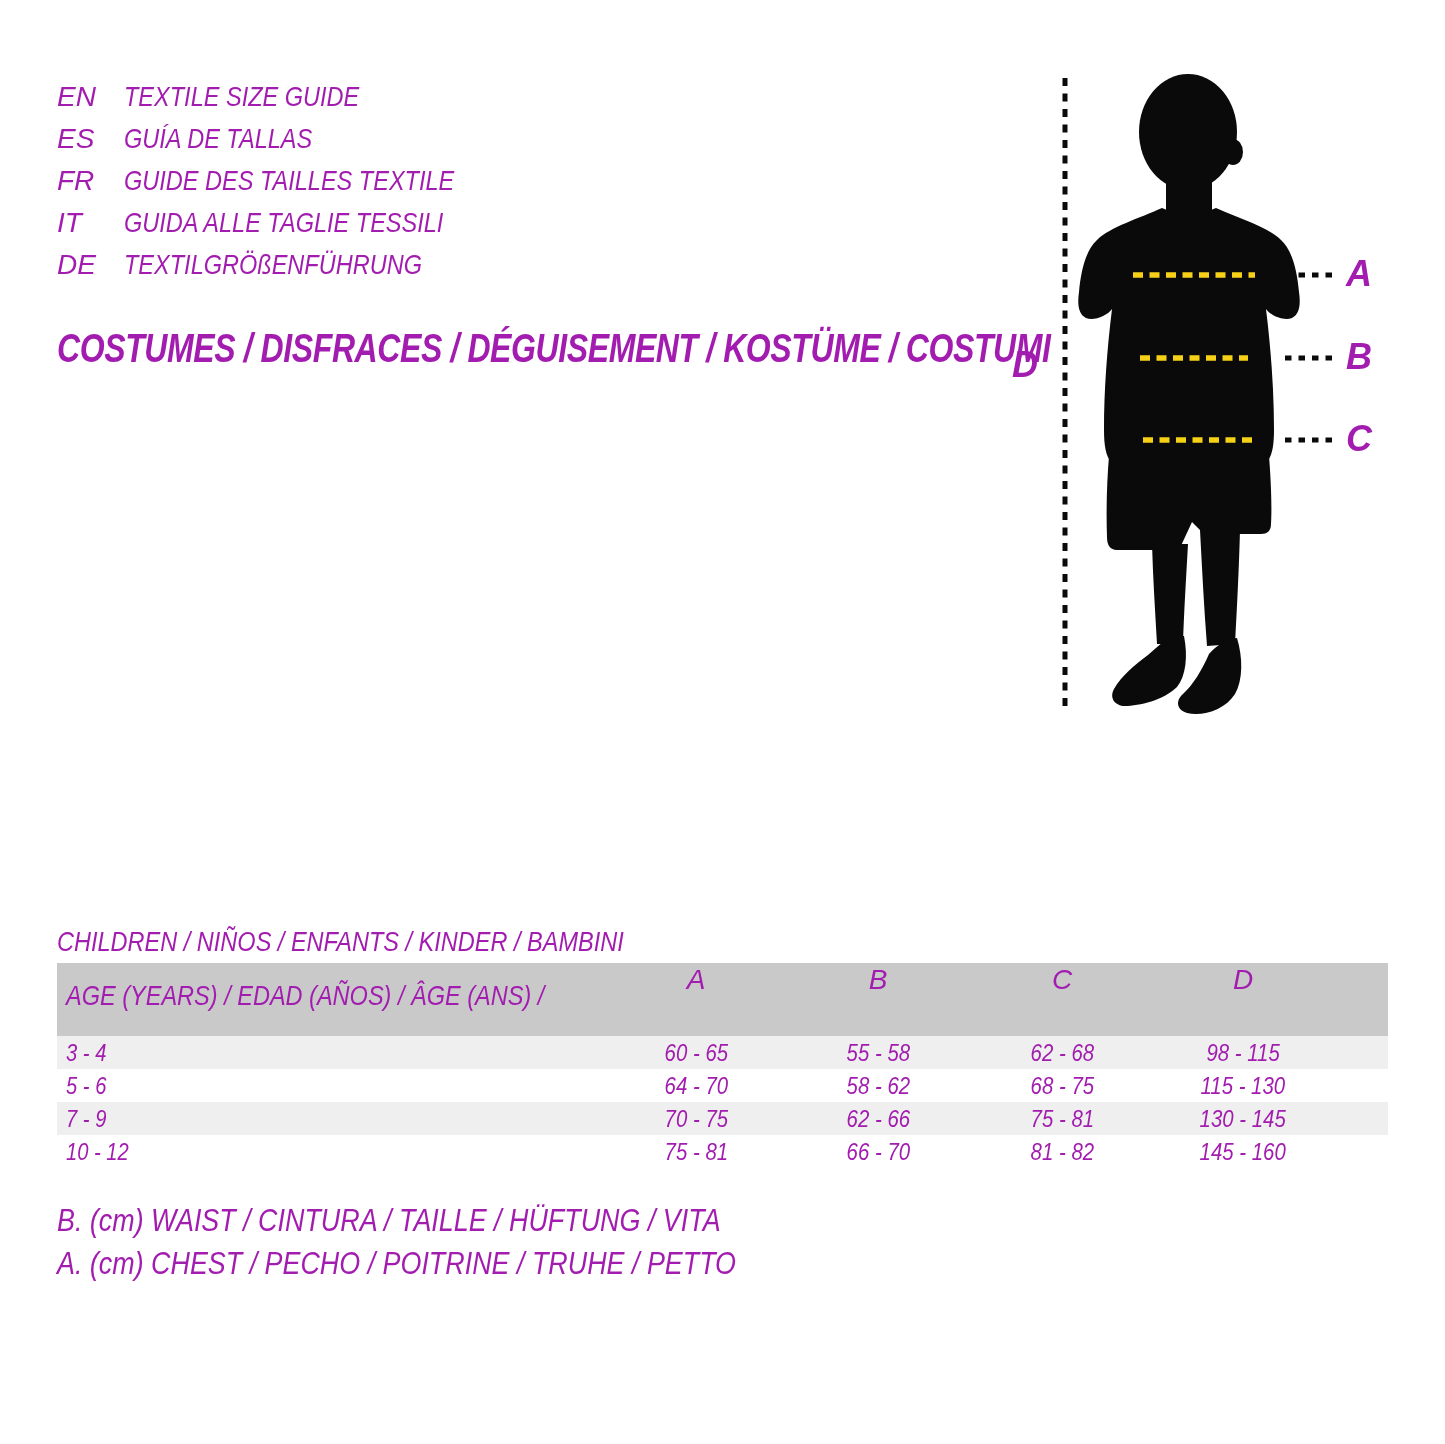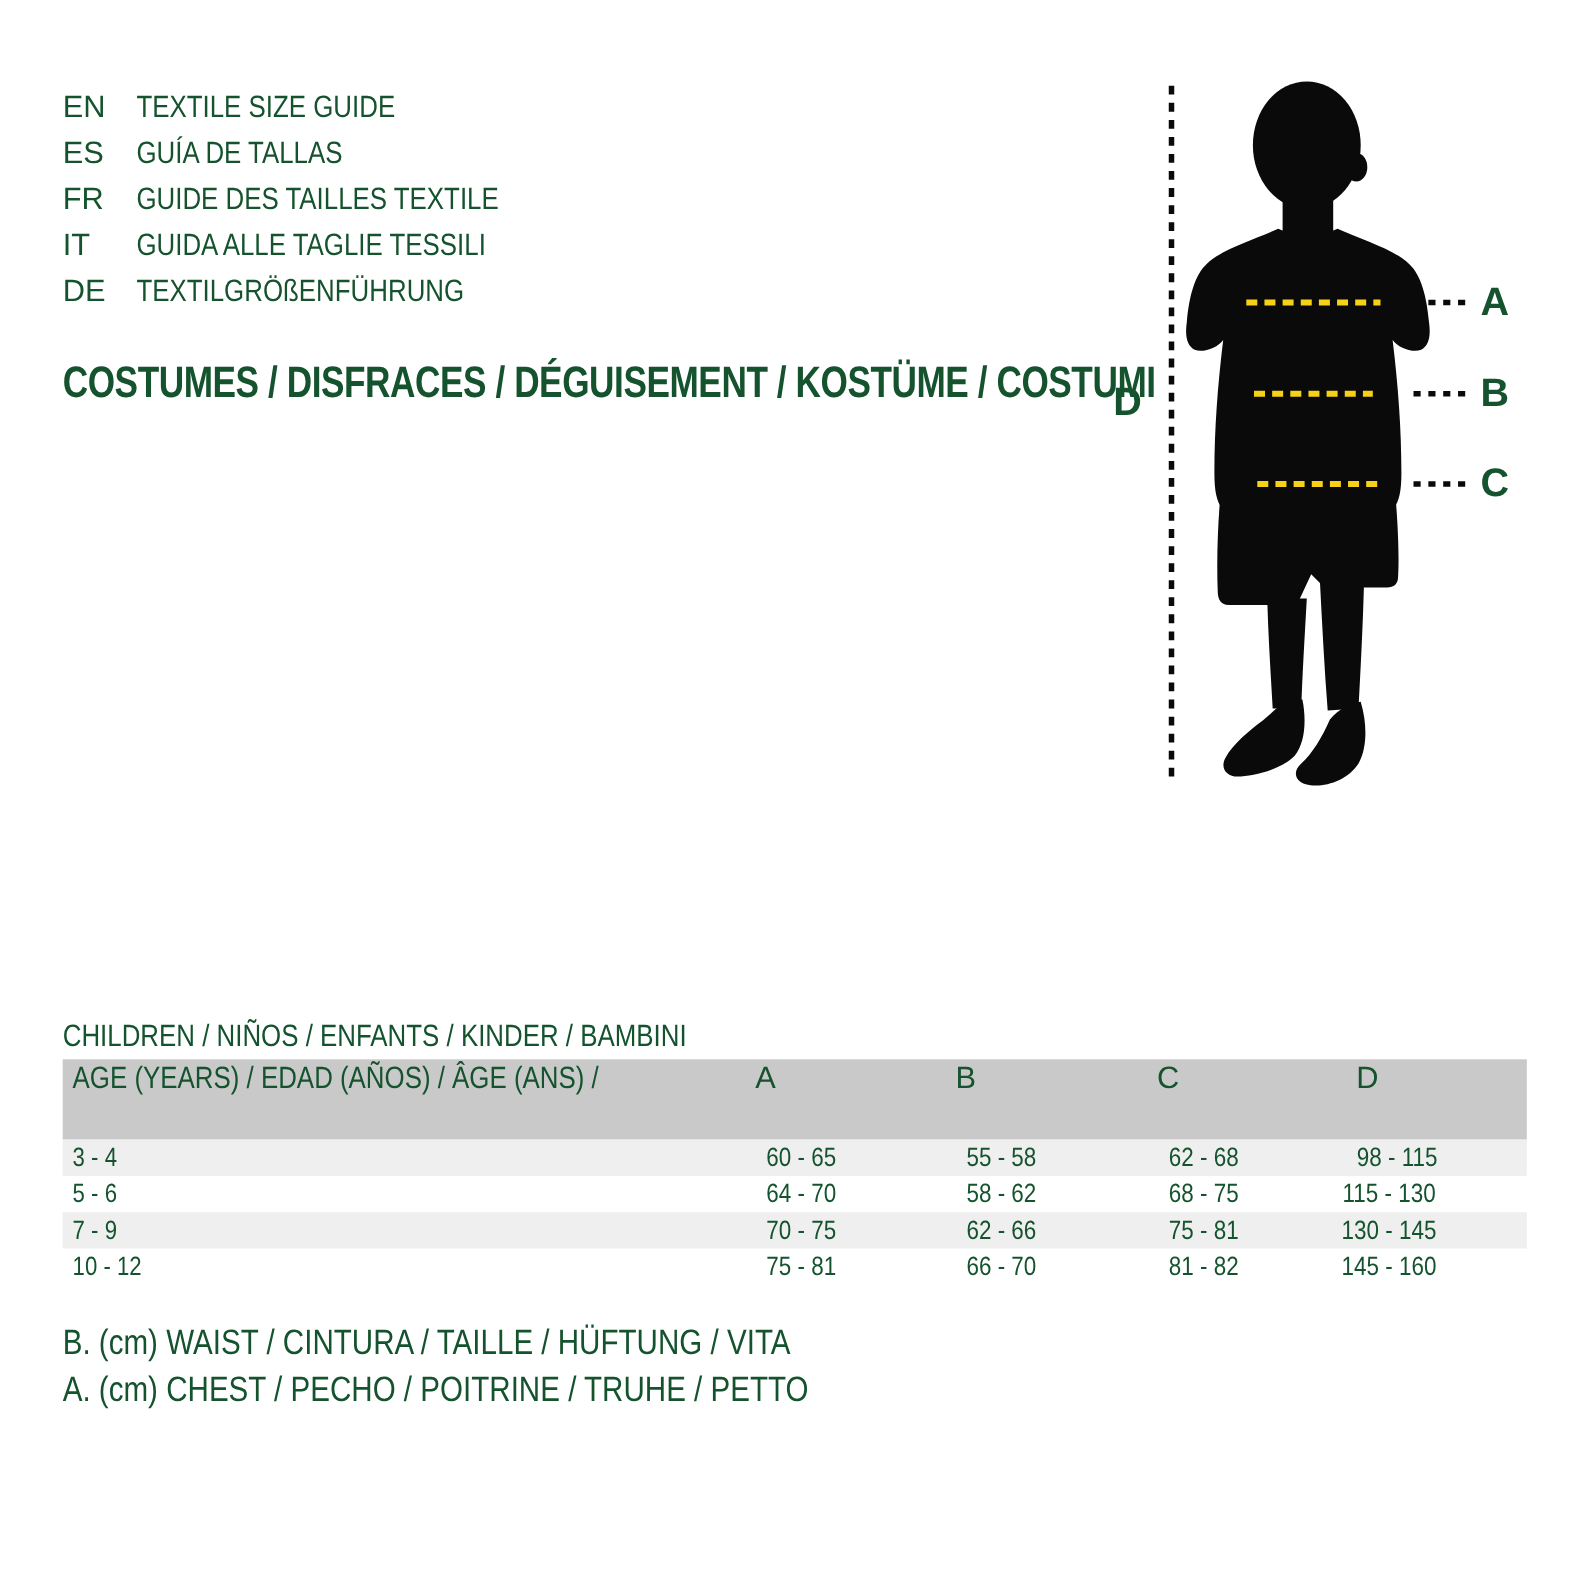--- a/index.html
+++ b/index.html
@@ -2,22 +2,23 @@
 <html><head>
 <meta charset="utf-8">
 <style>
   html, body { margin: 0; padding: 0; background: #ffffff; }
   .page {
     position: relative;
     width: 1445px;
     height: 1444px;
     background: #ffffff;
     font-family: "Liberation Sans", sans-serif;
-    color: #14532d;
+    color: #a21caf;
     overflow: hidden;
+    font-style: italic;
   }
   .cond {
     display: inline-block;
     transform: scaleX(0.84);
     transform-origin: 0 50%;
     white-space: nowrap;
   }
   .cond-c {
     display: inline-block;
     transform: scaleX(0.85);
@@ -50,32 +51,32 @@
   .fig-label-d { left: 22px;  top: 287px; }
 
   
   .children-heading {
     position: absolute; left: 57px; top: 922px;
     font-size: 28px; font-weight: 500; line-height: 40px;
   }
   .size-table { position: absolute; left: 57px; top: 963px; width: 1331px; }
   .t-header {
     position: relative; height: 73px; background: #c9c9c9;
-    font-size: 28px; line-height: 29.5px; padding-top: 2px; box-sizing: border-box;
+    font-size: 28px; line-height: 29.5px; padding-top: 18px; box-sizing: border-box;
   }
   .t-header .age-label { padding-left: 9px; }
   .t-col-letter {
     position: absolute; top: 0; width: 140px; line-height: 33px;
     text-align: center; font-size: 28px;
   }
   .t-row { position: relative; height: 33px; font-size: 24px; line-height: 33px; }
   .t-row:nth-child(even) { background: #efefef; }
   .t-age { padding-left: 9px; }
   .t-cell {
-    position: absolute; top: 0; width: 140px; text-align: right; line-height: 33px;
+    position: absolute; top: 0; width: 140px; text-align: center; line-height: 33px;
   }
   .col-a { left: 569px; }
   .col-b { left: 751px; }
   .col-c { left: 935px; }
   .col-d { left: 1116px; }
 
   
   .legend { position: absolute; left: 57px; top: 1199px; }
   .legend-line { font-size: 32px; line-height: 43px; font-weight: 500; }
 </style>

